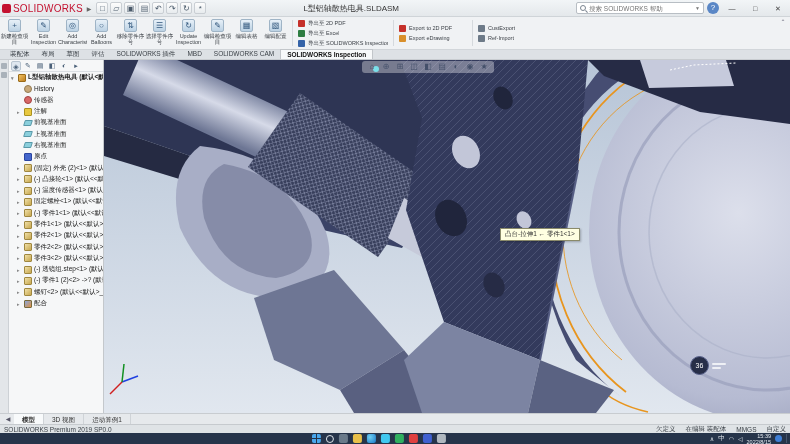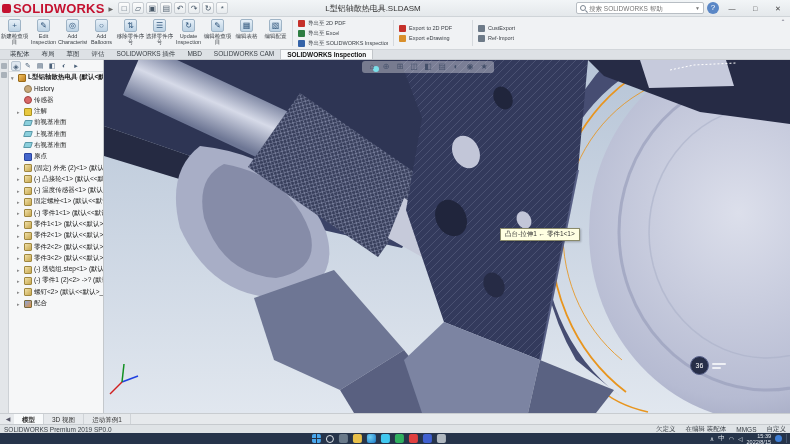--- a/index.html
+++ b/index.html
@@ -3,21 +3,21 @@
 <meta charset="utf-8">
 <style>
   * { margin:0; padding:0; box-sizing:border-box; }
   body { font-family:"Liberation Sans", sans-serif; }
   .screen { position:relative; width:790px; height:444px; overflow:hidden; background:#eceff2; font-family:"Liberation Sans",sans-serif; }
 
   
   .titlebar { position:absolute; top:0; left:0; width:790px; height:17px; background:linear-gradient(#f2f5f7,#e4e8eb); border-bottom:1px solid #cfd4d8; display:flex; align-items:center; padding:0 2px; }
   .brand { display:flex; align-items:center; gap:2px; margin-right:4px; }
   .brand-mark { width:9px; height:9px; background:#c41230; border-radius:2px; }
-  .brand-text { color:#c41230; font-weight:bold; font-size:13px; letter-spacing:0.2px; }
+  .brand-text { color:#c41230; font-weight:normal; font-size:10px; letter-spacing:0.2px; }
   .menu-arrow { font-size:6px; color:#666; margin-right:4px; }
   .mini { width:12px; height:12px; margin:0 1px; font-size:8px; line-height:12px; text-align:center; color:#4a5a6a; background:linear-gradient(#fdfdfd,#e7ebee); border:1px solid #c9ced3; border-radius:2px; }
   .doc-title { font-size:8px; color:#333; margin-left:96px; white-space:nowrap; }
   .tb-right { margin-left:auto; display:flex; align-items:center; gap:3px; }
   .searchbox { display:flex; align-items:center; width:128px; height:12px; background:#fff; border:1px solid #b8bec4; border-radius:2px; padding:0 3px; gap:3px; }
   .mag { width:6px; height:6px; border:1px solid #7b8591; border-radius:50%; position:relative; flex:0 0 auto; }
   .mag::after { content:""; position:absolute; width:3px; height:1px; background:#7b8591; transform:rotate(45deg); left:4px; top:5px; }
   .searchbox input { border:0; outline:0; width:100%; font-size:6.5px; color:#666; background:transparent; font-family:"Liberation Sans",sans-serif; }
   .search-dd { font-size:5px; color:#777; }
   .helpbtn { width:12px; height:12px; border-radius:50%; background:#5a87c6; color:#fff; font-size:8px; line-height:12px; text-align:center; }

